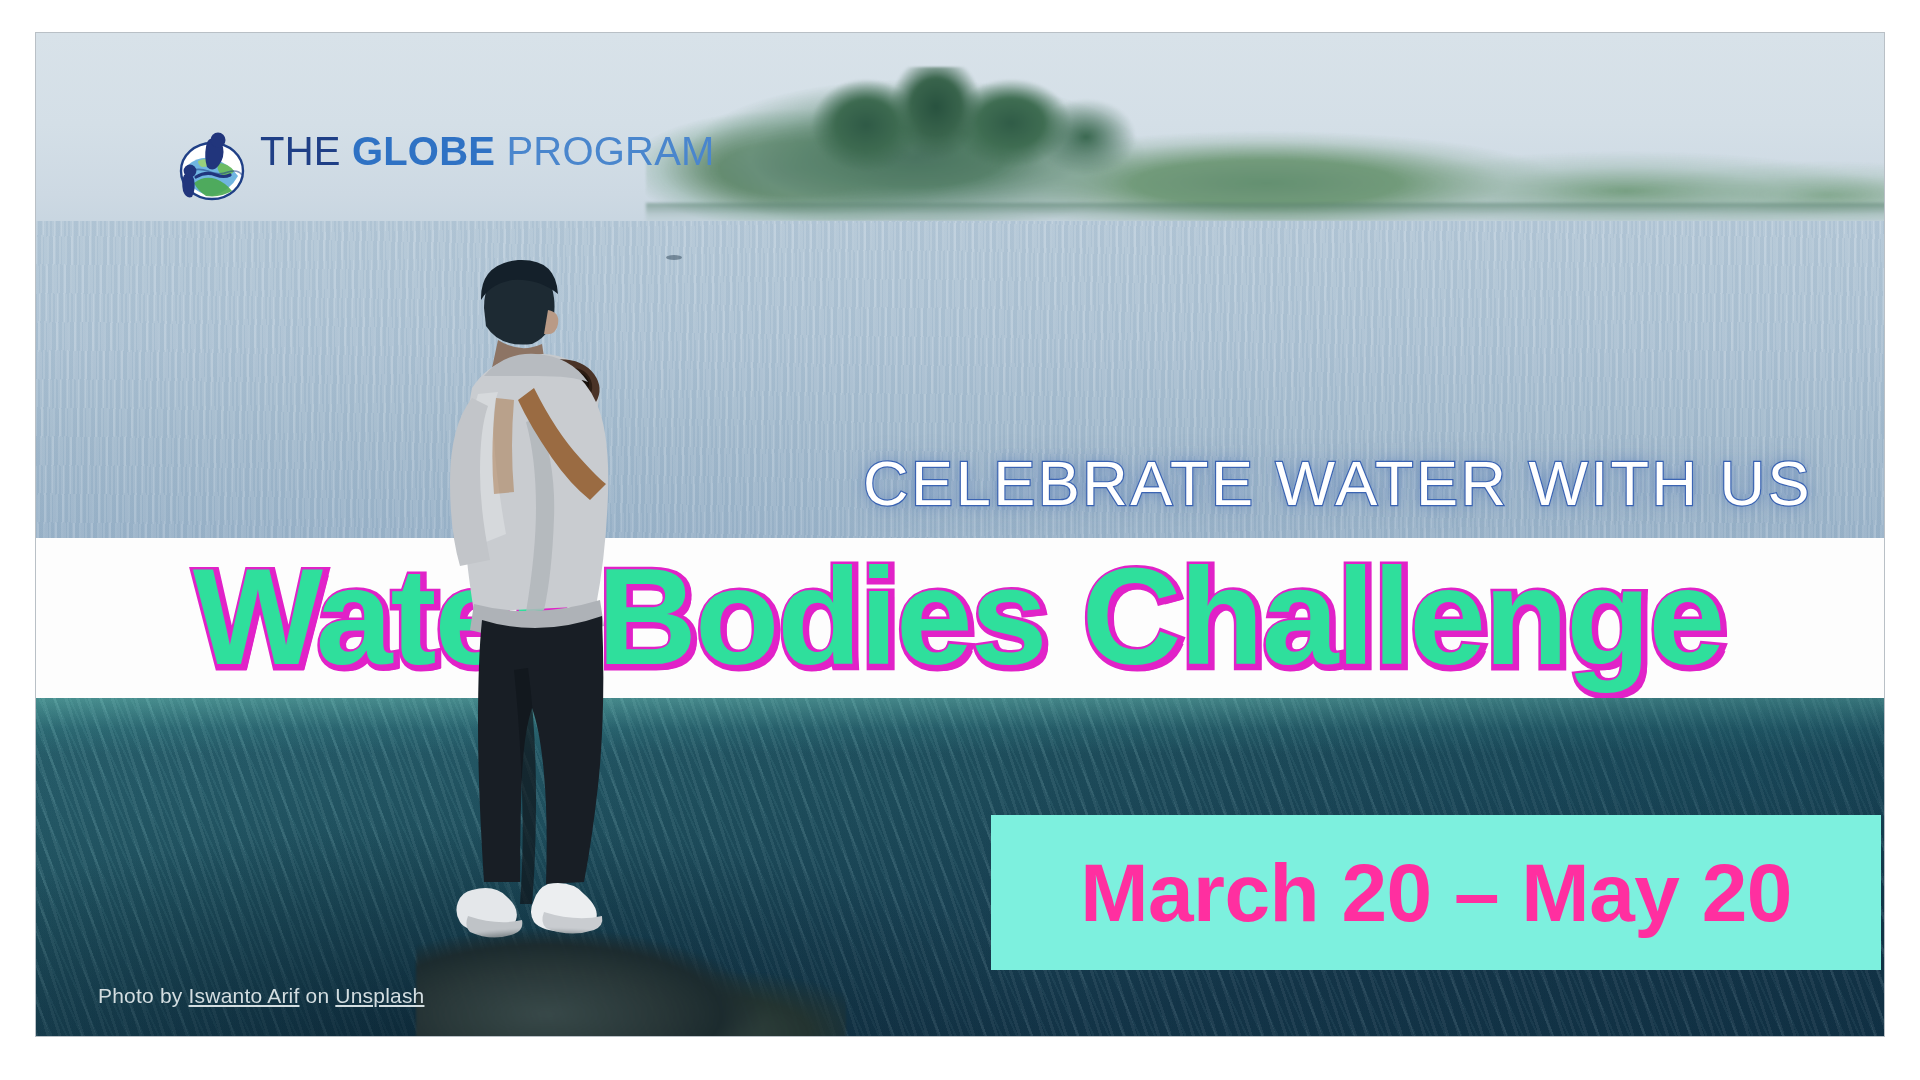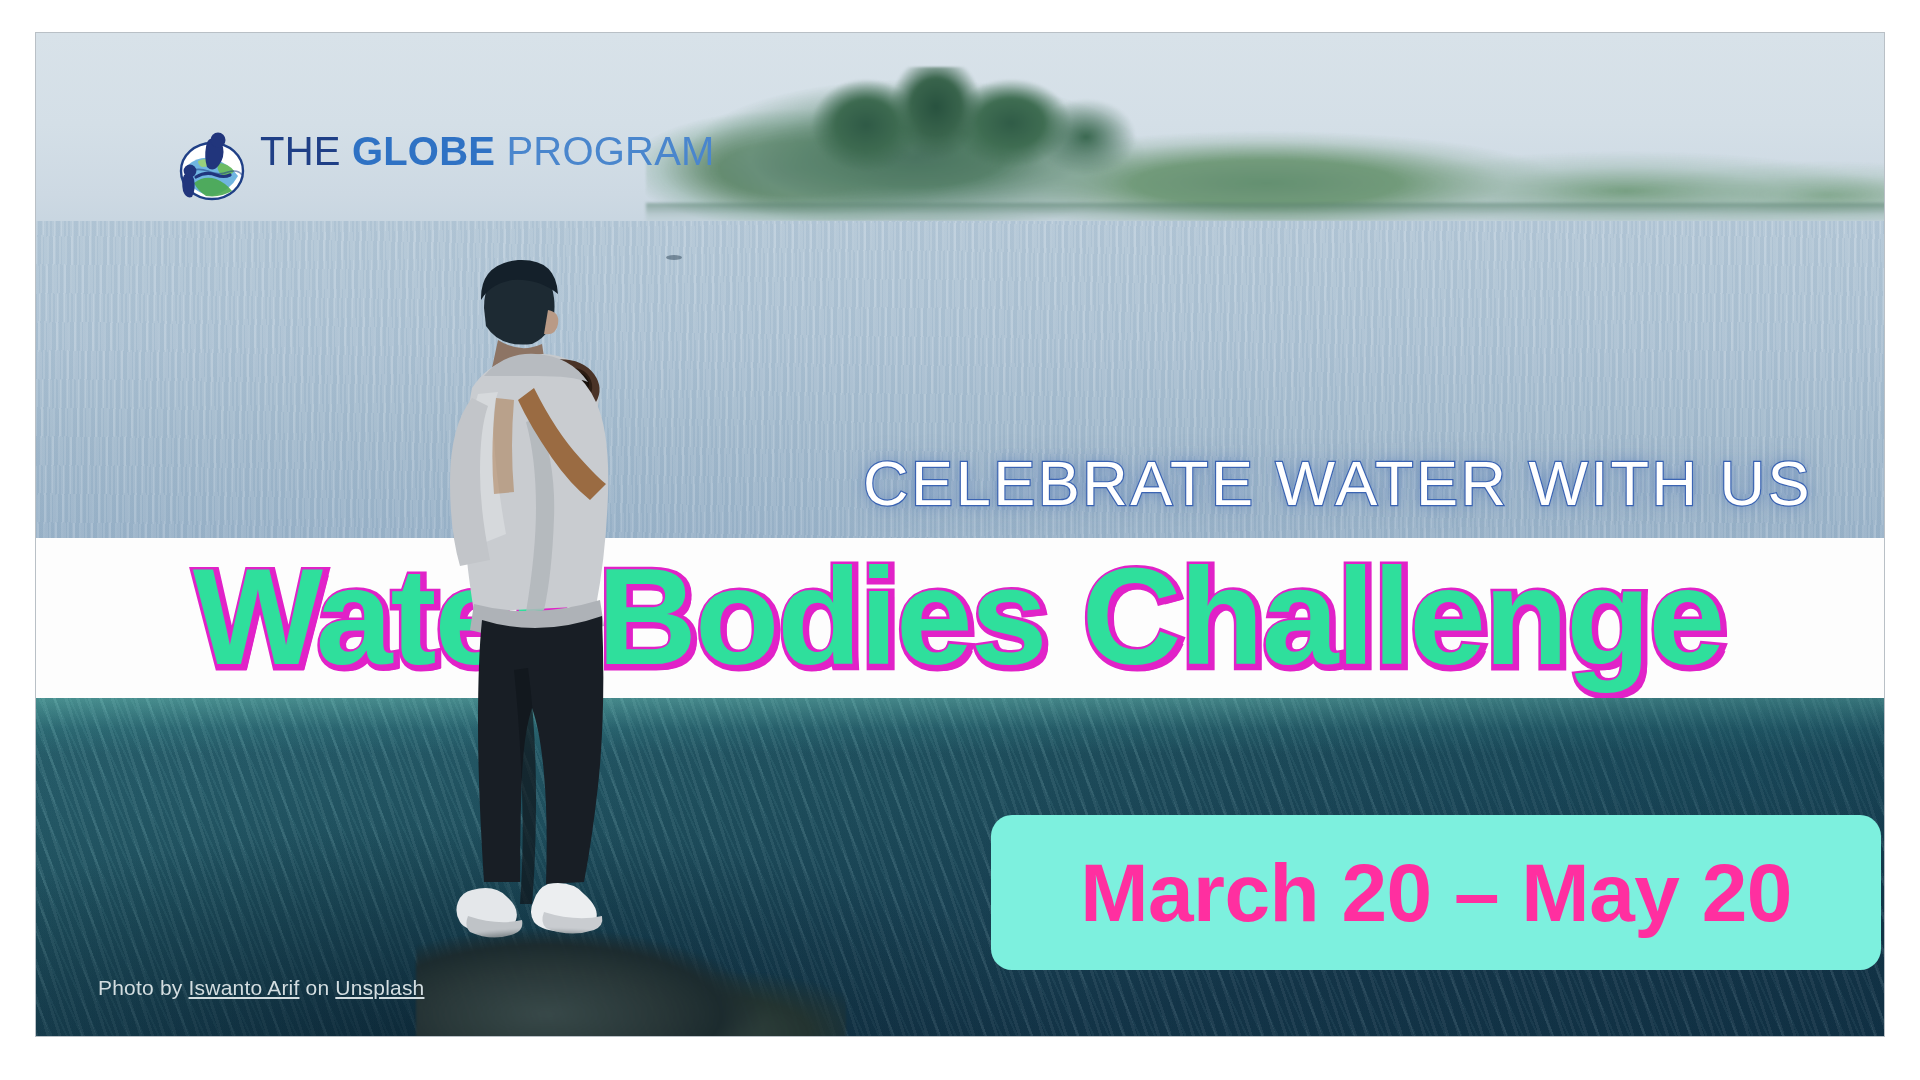--- a/index.html
+++ b/index.html
@@ -232,36 +232,35 @@
   
   .date-badge {
     position: absolute;
     left: 955px; top: 782px;
     width: 890px; height: 155px;
     background: #7df0de;
     z-index: 8;
     display: flex;
     align-items: center;
     justify-content: center;
-    border-radius: 21px;
   }
   .date-text {
     font-family: "Liberation Sans", sans-serif;
     font-weight: 700;
     font-size: 82px;
     letter-spacing: -.5px;
     color: #ff2fa0;
     white-space: nowrap;
     line-height: 1;
   }
 
   
   .credit {
     position: absolute;
-    left: 62px; bottom: 36px;
+    left: 62px; bottom: 28px;
     z-index: 9;
     font-family: "Liberation Sans", sans-serif;
     font-size: 21px;
     color: #d3dde0;
     white-space: nowrap;
     letter-spacing: .2px;
   }
   .credit a,
   .credit .credit-link {
     color: #d3dde0;

